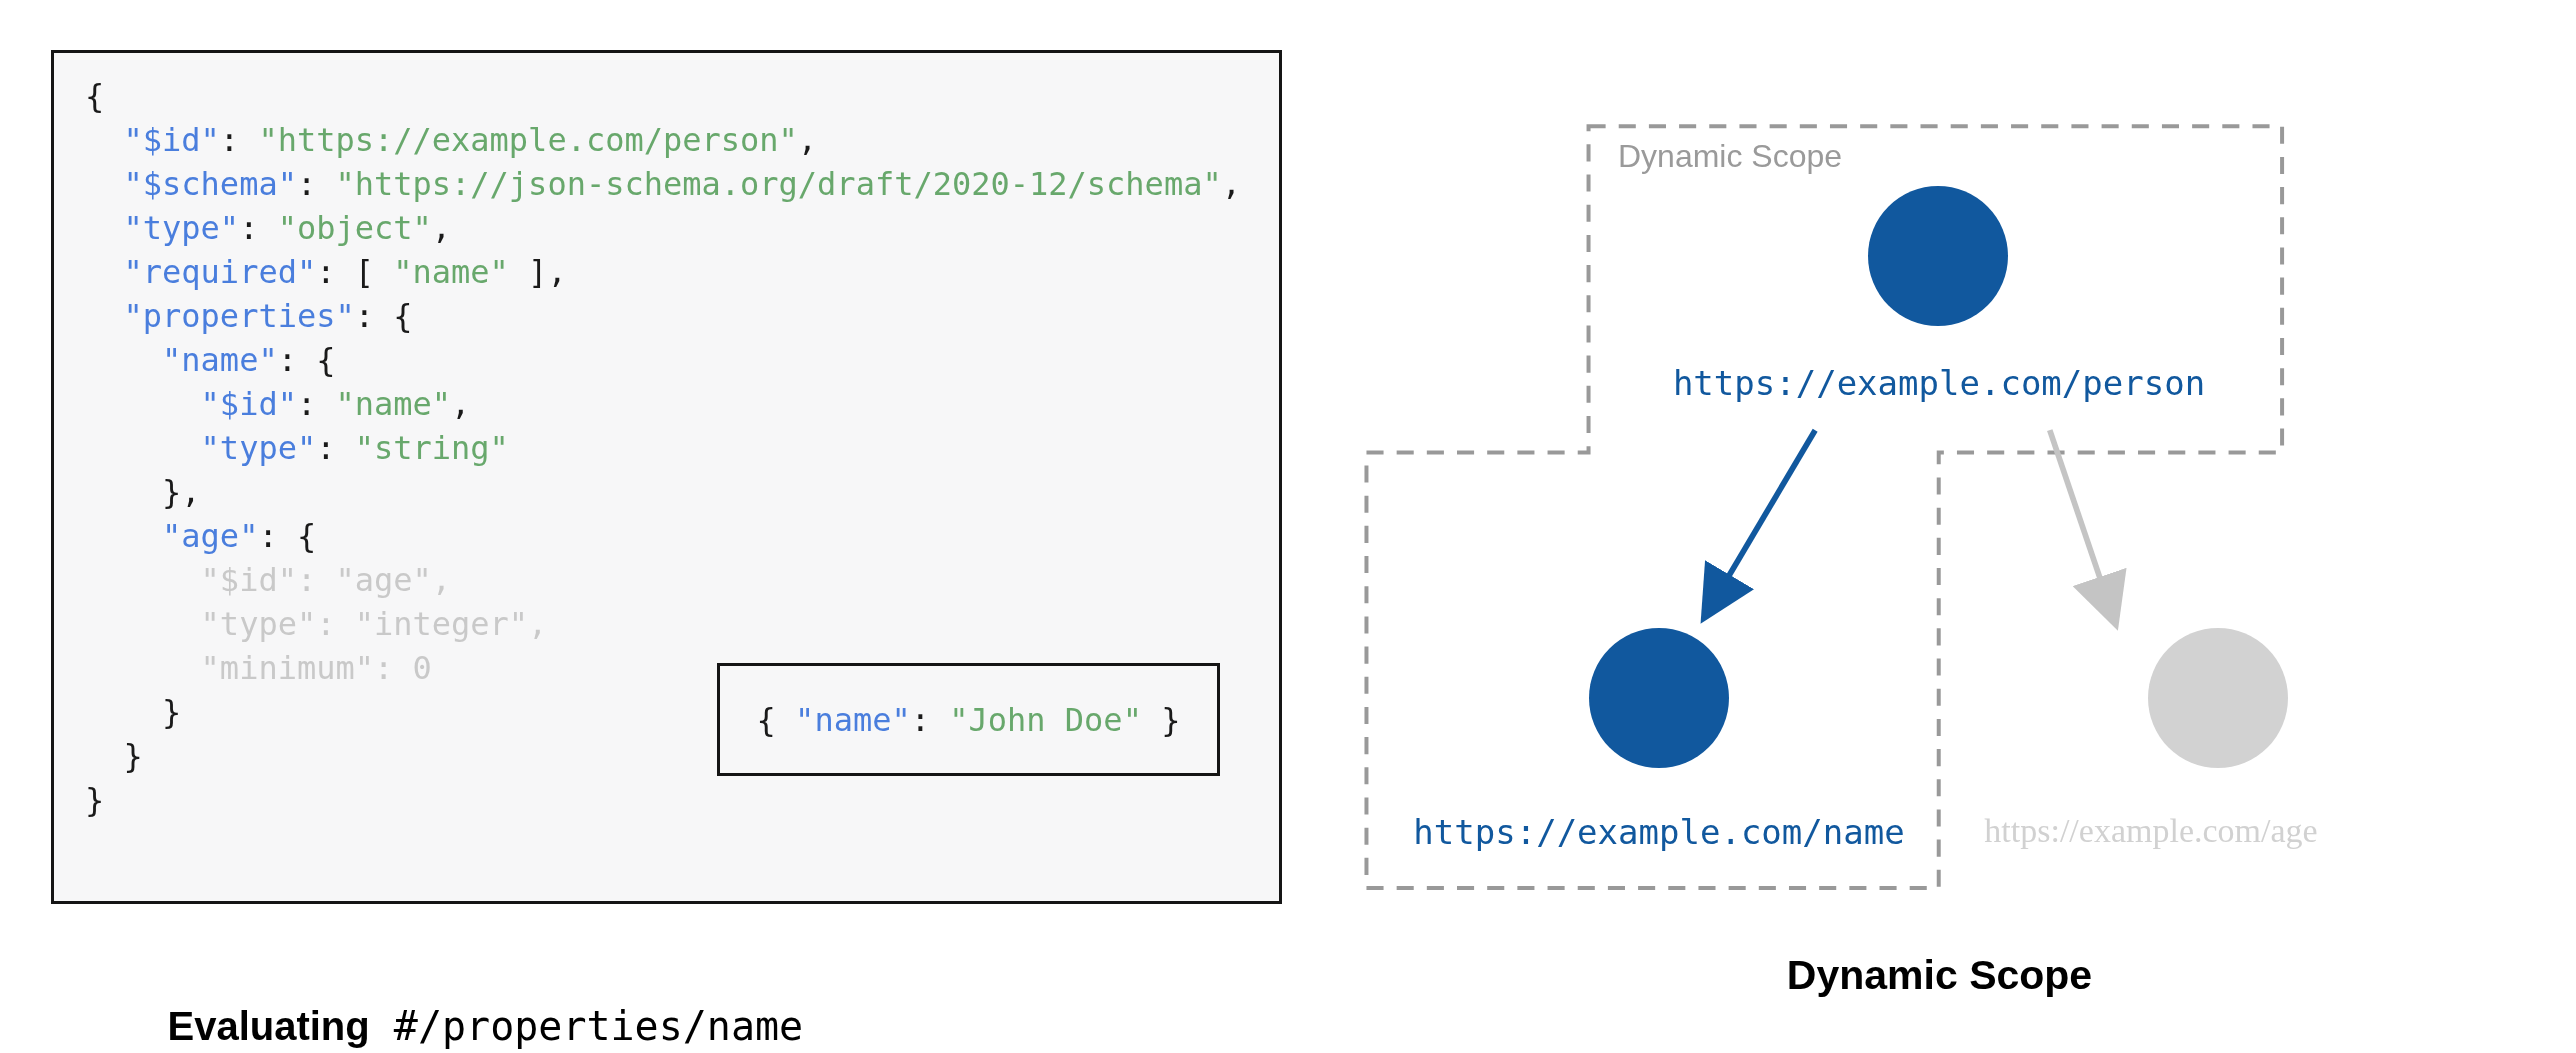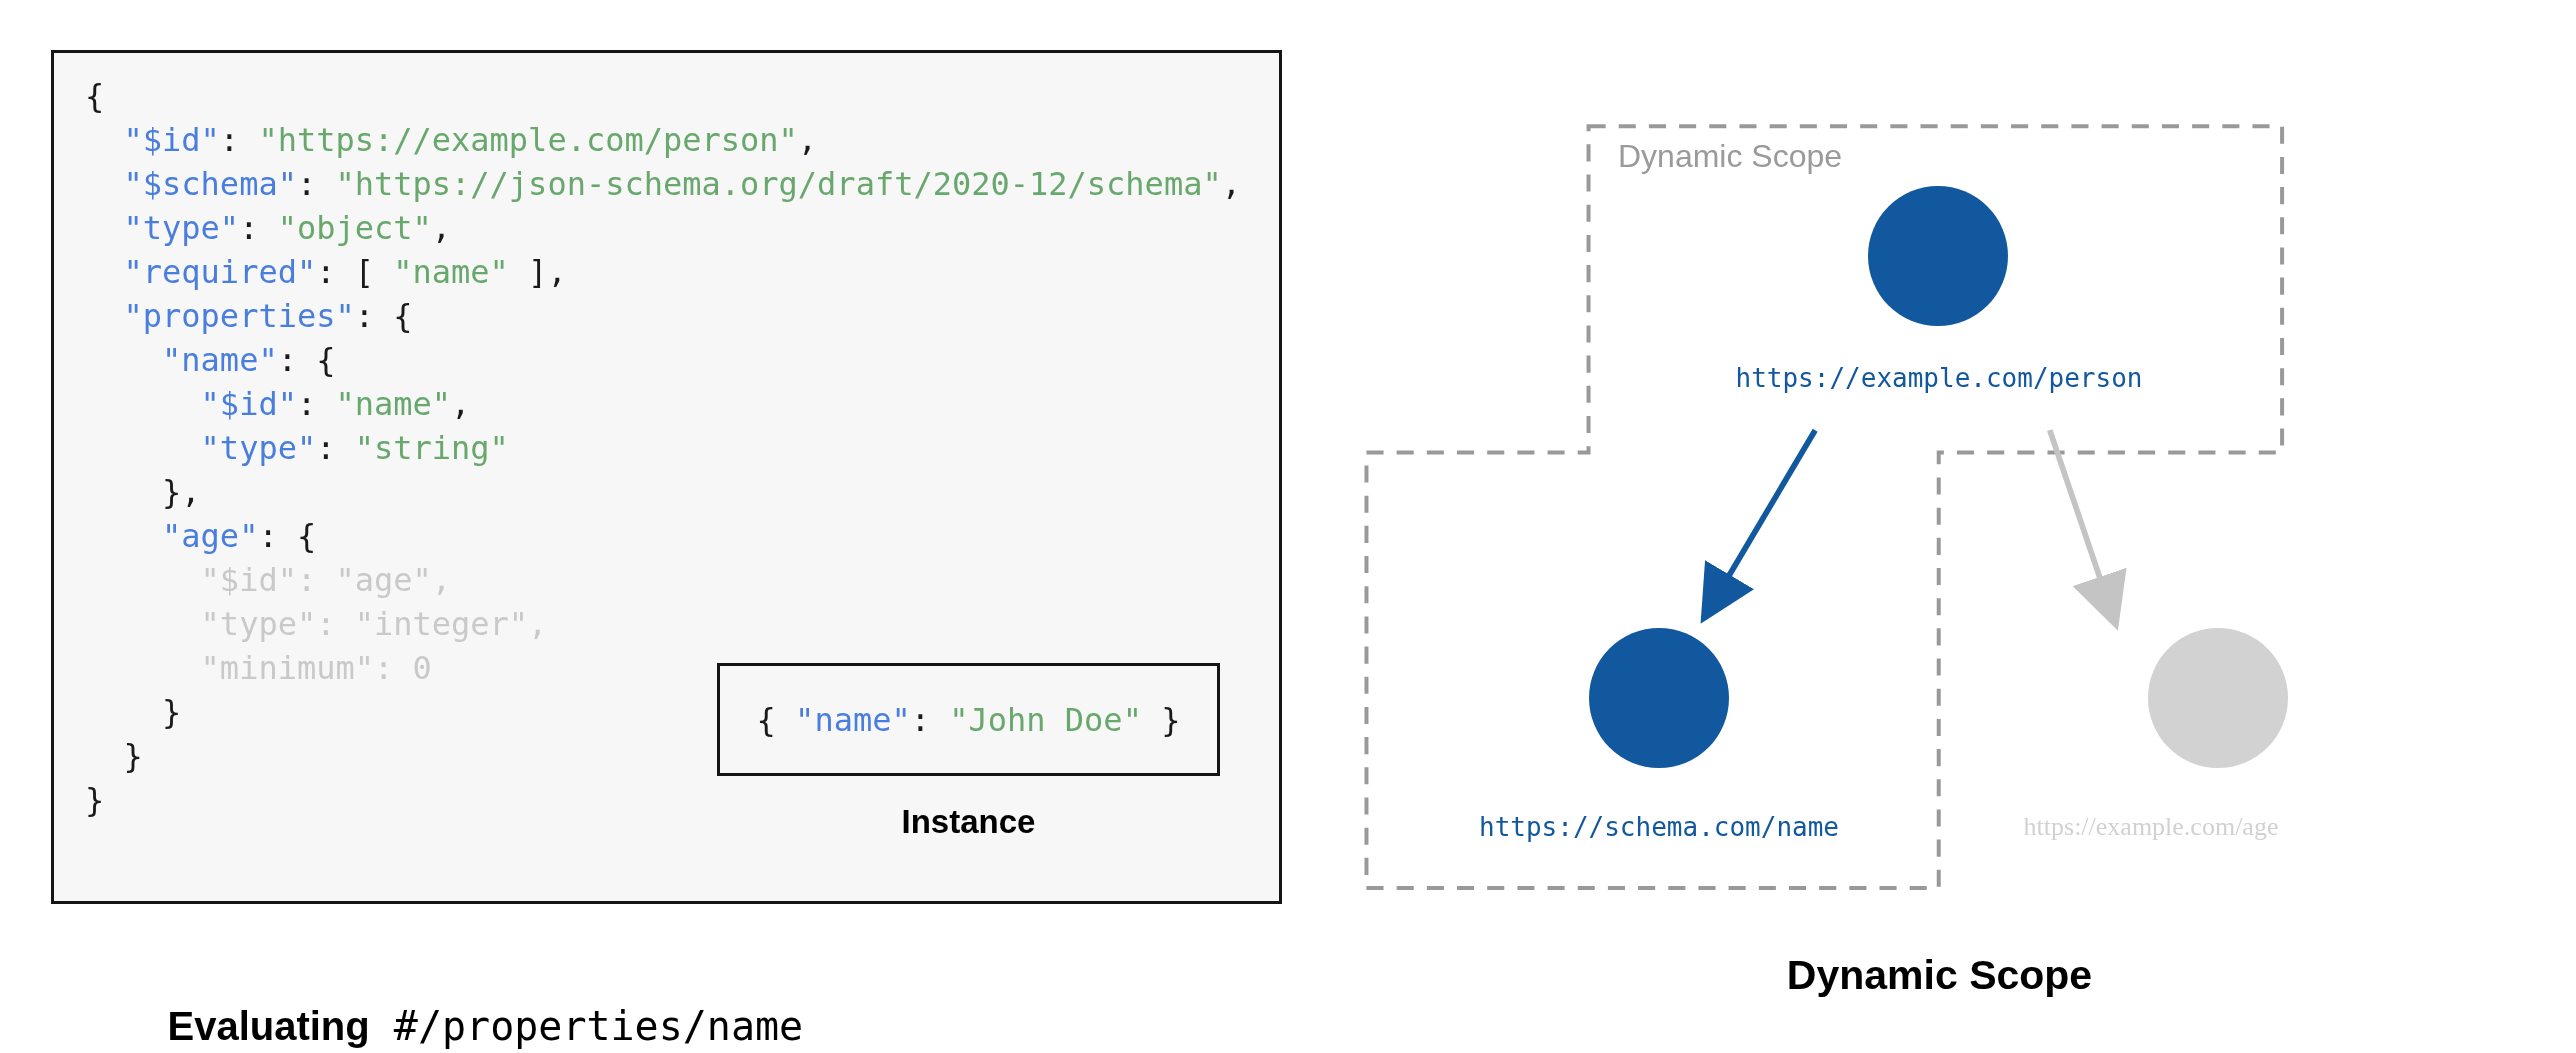--- a/index.html
+++ b/index.html
@@ -51,40 +51,39 @@
   .arrow-inactive{stroke:var(--arrow-gray);stroke-width:10px;}
 
   .scope-title{position:absolute;left:1618px;top:138px;font-size:32px;color:var(--muted-gray);}
 
   .node{position:absolute;width:140px;height:140px;border-radius:50%;}
   .node-person{left:1868px;top:186px;background:var(--node-blue);}
   .node-name{left:1589px;top:628px;background:var(--node-blue);}
   .node-age{left:2148px;top:628px;background:var(--inactive-fill);}
 
   .node-label{position:absolute;width:666px;text-align:center;
-              font-family:"DejaVu Sans Mono",monospace;font-size:26px;white-space:pre;}
+              font-family:"DejaVu Sans Mono",monospace;font-size:34px;white-space:pre;}
   .lbl-person{left:1606px;top:363px;color:var(--link-blue);}
   .lbl-name{left:1326px;top:812px;color:var(--link-blue);}
   .lbl-age{left:1818px;top:812px;color:var(--inactive-text);font-family:Liberation Serif, serif;}
 
   .caption-right{position:absolute;left:1655px;top:952px;width:569px;text-align:center;
                  font-weight:bold;font-size:41px;color:#000;}
 </style>
 </head>
 <body>
 
 <div>
 
   <div class="code-panel">
     <pre class="code"><div class="code-line"><span class="c-plain">{</span></div><div class="code-line"><span class="c-plain">  </span><span class="c-key">"$id"</span><span class="c-plain">: </span><span class="c-str">"https://example.com/person"</span><span class="c-plain">,</span></div><div class="code-line"><span class="c-plain">  </span><span class="c-key">"$schema"</span><span class="c-plain">: </span><span class="c-str">"https://json-schema.org/draft/2020-12/schema"</span><span class="c-plain">,</span></div><div class="code-line"><span class="c-plain">  </span><span class="c-key">"type"</span><span class="c-plain">: </span><span class="c-str">"object"</span><span class="c-plain">,</span></div><div class="code-line"><span class="c-plain">  </span><span class="c-key">"required"</span><span class="c-plain">: [ </span><span class="c-str">"name"</span><span class="c-plain"> ],</span></div><div class="code-line"><span class="c-plain">  </span><span class="c-key">"properties"</span><span class="c-plain">: {</span></div><div class="code-line"><span class="c-plain">    </span><span class="c-key">"name"</span><span class="c-plain">: {</span></div><div class="code-line"><span class="c-plain">      </span><span class="c-key">"$id"</span><span class="c-plain">: </span><span class="c-str">"name"</span><span class="c-plain">,</span></div><div class="code-line"><span class="c-plain">      </span><span class="c-key">"type"</span><span class="c-plain">: </span><span class="c-str">"string"</span></div><div class="code-line"><span class="c-plain">    },</span></div><div class="code-line"><span class="c-plain">    </span><span class="c-key">"age"</span><span class="c-plain">: {</span></div><div class="code-line"><span class="c-dim">      "$id": "age",</span></div><div class="code-line"><span class="c-dim">      "type": "integer",</span></div><div class="code-line"><span class="c-dim">      "minimum": 0</span></div><div class="code-line"><span class="c-plain">    }</span></div><div class="code-line"><span class="c-plain">  }</span></div><div class="code-line"><span class="c-plain">}</span></div></pre>
 
     <div class="instance-box">
       <span><span class="c-plain">{ </span><span class="c-key">"name"</span><span class="c-plain">: </span><span class="c-str">"John Doe"</span><span class="c-plain"> }</span></span>
     </div>
-    <div class="instance-label">Instance</div>
   </div>
 
   <div class="caption-left">
     <span class="lead">Evaluating</span><span class="path"> #/properties/name</span>
   </div>
 
   <svg class="scope-svg" viewBox="0 0 1700 1420">
     <defs>
       <marker id="head-blue" markerWidth="10" markerHeight="10" refX="7" refY="5" orient="auto">
         <path d="M0,0 L10,5 L0,10 Z" fill="#11589e"></path>
@@ -97,21 +96,21 @@
     <line class="arrow-active" x1="838" y1="576" x2="652" y2="890" marker-end="url(#head-blue)"></line>
     <line class="arrow-inactive" x1="1250" y1="576" x2="1360" y2="900" marker-end="url(#head-gray)"></line>
   </svg>
 
   <div class="scope-title">Dynamic Scope</div>
 
   <div class="node node-person"></div>
   <div class="node-label lbl-person">https://example.com/person</div>
 
   <div class="node node-name"></div>
-  <div class="node-label lbl-name">https://schema.com/name</div>
+  <div class="node-label lbl-name">https://example.com/name</div>
 
   <div class="node node-age"></div>
   <div class="node-label lbl-age">https://example.com/age</div>
 
   <div class="caption-right">Dynamic Scope</div>
 
 </div>
 
 
 </body></html>

